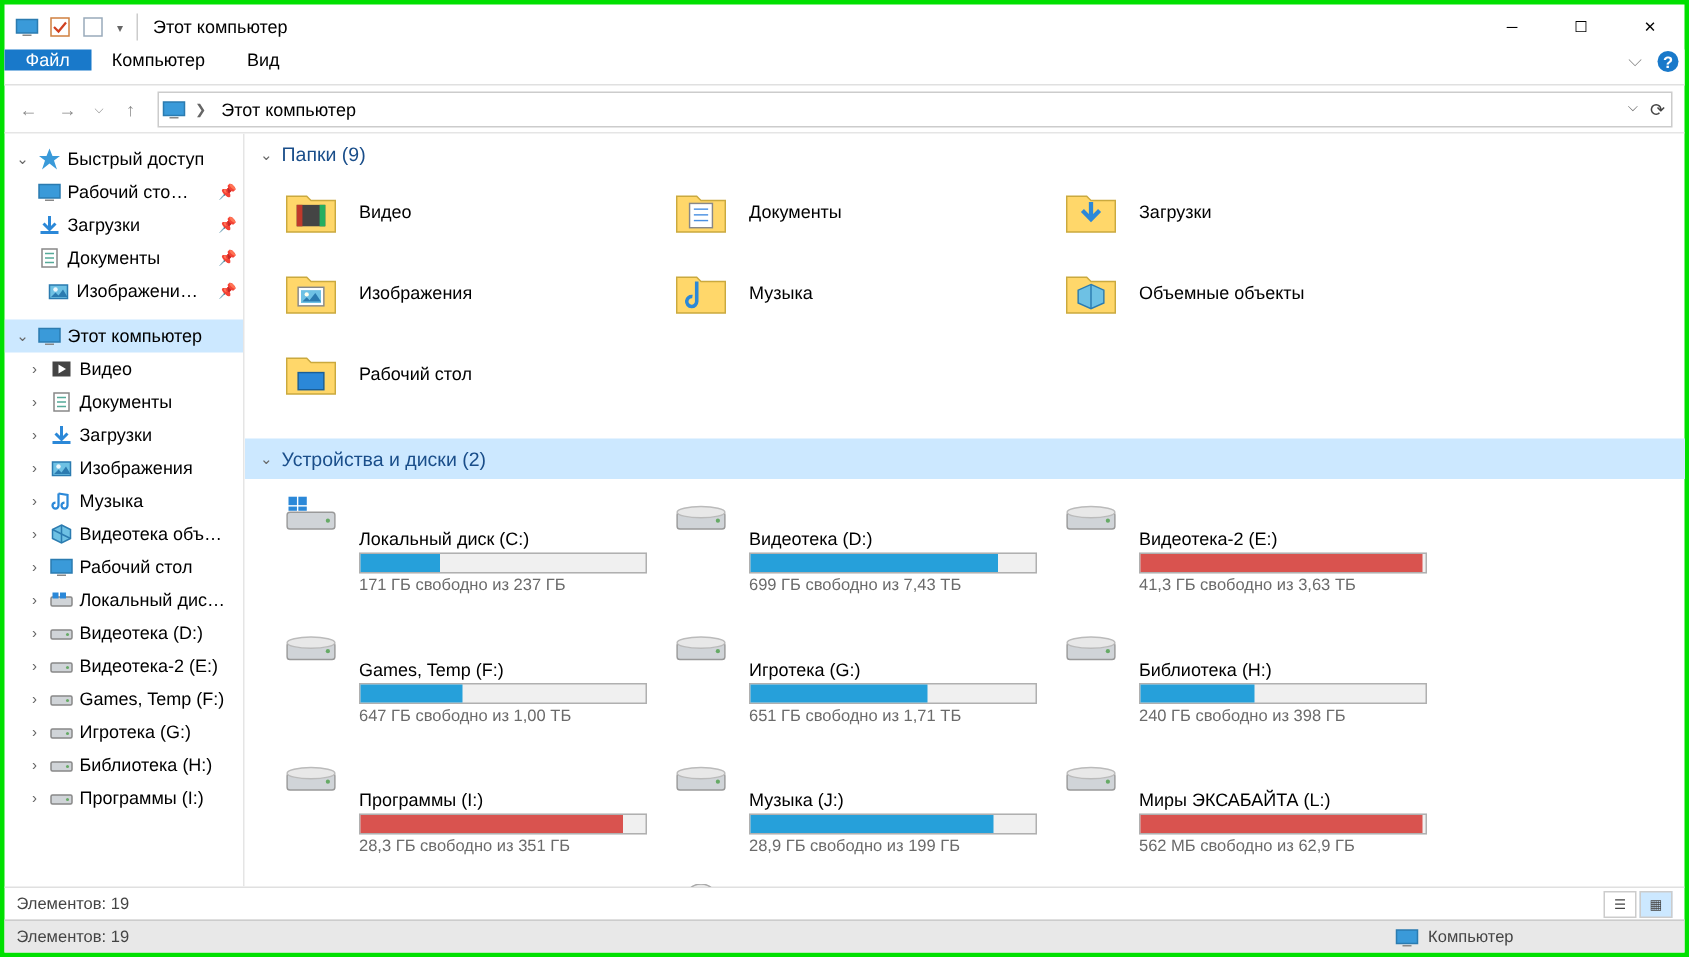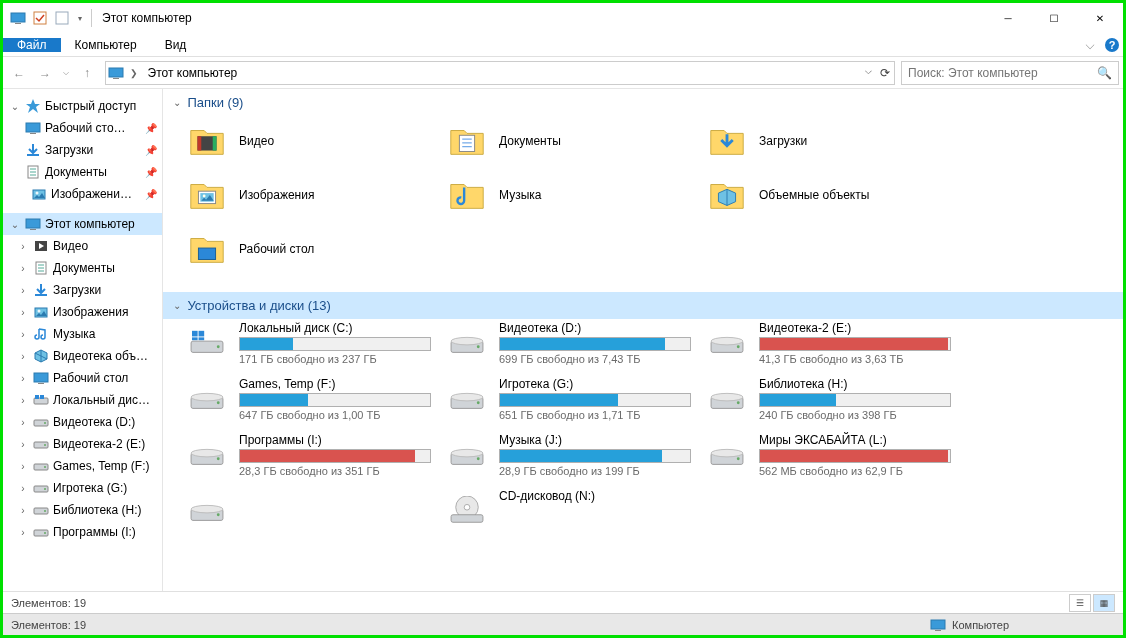--- a/index.html
+++ b/index.html
@@ -4,21 +4,21 @@
 <style>
 * { box-sizing: border-box; margin: 0; padding: 0; font-family: "Segoe UI", Tahoma, sans-serif; }
 body { background: #fff; font-size: 12px; color: #000; border: 3px solid #00e000; width: 1126px; height: 638px; overflow: hidden; display: flex; flex-direction: column; }
 .titlebar { height: 30px; display: flex; align-items: center; padding: 0 0 0 6px; }
 .titlebar .qat { display: flex; gap: 4px; align-items: center; }
 .qat-icon { width: 18px; height: 18px; display: flex; align-items: center; justify-content: center; }
 .titlebar .divider { width: 1px; height: 18px; background: #ccc; margin: 0 6px; }
 .titlebar .title { margin-left: 4px; flex: 1; }
 .winbtns { display: flex; }
 .winbtn { width: 46px; height: 30px; display: flex; align-items: center; justify-content: center; font-family: "Segoe MDL2 Assets", sans-serif; font-size: 10px; }
-.ribbon { height: 24px; background: #fff; display: flex; align-items: center; border-bottom: 1px solid #e0e0e0; }
+.ribbon { height: 24px; background: #fff; display: flex; align-items: flex-start; border-bottom: 1px solid #e0e0e0; }
 .ribbon-tab { padding: 0 14px; display: flex; align-items: center; cursor: default; }
 .ribbon-tab.file { background: #1979ca; color: #fff; }
 .ribbon-spacer { flex: 1; }
 .ribbon-help { width: 22px; display: flex; align-items: center; justify-content: center; color: #1979ca; }
 .ribbon-chevron { width: 22px; display:flex; align-items:center; justify-content:center; color:#888;}
 .navrow { height: 32px; display: flex; align-items: center; padding: 2px 4px; gap: 2px; border-bottom:1px solid #e5e5e5;}
 .navbtn { width: 24px; height: 24px; display: flex; align-items: center; justify-content: center; color: #888; }
 .addrbar { flex: 1; height: 24px; border: 1px solid #ccc; display: flex; align-items: center; padding: 0 2px; gap: 6px; margin: 0 4px; }
 .addrbar .pcicon { width: 16px; height: 16px; }
 .addrbar .crumb { padding: 0 4px; }
@@ -38,21 +38,21 @@
 .group-header { display: flex; align-items: center; gap: 6px; padding: 6px 10px; color: #1a4e8a; cursor: default; }
 .group-header.sel { background:#cce8ff;}
 .group-header .chev { font-size: 10px; color: #666; }
 .group-header .gname { font-size: 13px; }
 .folders-grid { display: grid; grid-template-columns: repeat(3, 250px); gap: 4px 10px; padding: 0 20px 10px; }
 .folder-item { display: flex; align-items: center; gap: 10px; height: 50px; padding: 2px; }
 .fbigicon { width: 44px; height: 44px; display: flex; align-items: center; justify-content: center; flex-shrink: 0; }
 .drives-grid { display: grid; grid-template-columns: repeat(3, 250px); gap: 8px 10px; padding: 0 20px 10px; }
 .drive-item { display: flex; gap: 10px; padding: 2px; }
 .dricon { width: 44px; height: 44px; display: flex; align-items: center; justify-content: center; flex-shrink: 0; }
-.dinfo { flex: 1; display: flex; flex-direction: column; gap: 2px; }
+.dinfo { flex: 1; display: flex; flex-direction: column; gap: 2px; margin-top: 31px; }
 .dbar { height: 14px; border: 1px solid #b0b0b0; background: #f0f0f0; position: relative; }
 .dbar-fill { position: absolute; left: 0; top: 0; bottom: 0; }
 .dbar-fill.blue { background: #26a0da; }
 .dbar-fill.red { background: #d9534f; }
 .dfree { color: #6a6a6a; font-size: 11px; }
 .statusbar { height: 22px; border-top: 1px solid #e0e0e0; display: flex; align-items: center; padding: 0 8px; gap: 12px; font-size: 11px; color: #444; }
 .taskbar { height: 22px; background: #e8e8e8; border-top:1px solid #ccc; display: flex; align-items: center; padding: 0 8px; font-size: 11px; color: #444; }
 .taskbar .right { margin-left: auto; display: flex; align-items: center; gap: 6px; }
 .view-toggles { margin-left: auto; display: flex; gap: 2px; }
 .vtbtn { width: 22px; height: 18px; border: 1px solid #ccc; display: flex; align-items: center; justify-content: center; font-size: 9px; }
@@ -119,24 +119,20 @@
           <rect x="5" y="13" width="6" height="1" fill="#888"></rect>
         </svg>
     </span>
     <span style="color:#666;font-size:9px;">❯</span>
     <span class="crumb">Этот компьютер</span>
     <div class="addr-controls">
       <span style="color:#666;font-size:9px;">⌵</span>
       <span style="color:#444;margin-left:6px;">⟳</span>
     </div>
   </div>
-  <div class="searchbox">
-    <input placeholder="Поиск: Этот компьютер" style="">
-    <span style="color:#888;">🔍</span>
-  </div>
 </div>
 
 <div class="main">
 
   <div class="tree">
     <div class="tree-group">
       <div class="tree-item">
         <span class="exp">⌄</span>
         <span class="ticon">
             <svg width="16" height="16">
@@ -429,21 +425,21 @@
                 <rect x="12" y="20" width="18" height="12" fill="#2b88d8" stroke="#1a5e96"></rect>
               </svg>
             </span>
             <span>Рабочий стол</span>
           </div>
         </div>
     </div>
     <div class="group">
       <div class="group-header sel">
         <span class="chev">⌄</span>
-        <span class="gname">Устройства и диски (13)</span>
+        <span class="gname">Устройства и диски (2)</span>
       </div>
       <div class="drives-grid" id="drives-grid">
           <div class="drive-item">
             <span class="dricon">
               <svg class="drive-svg" viewBox="0 0 42 32">
                 <rect x="4" y="14" width="34" height="12" rx="2" fill="#d0d4d8" stroke="#999"></rect>
                 <circle cx="33" cy="20" r="1.5" fill="#6a6"></circle>
                 <rect x="5" y="3" width="6" height="6" fill="#2b88d8"></rect>
                 <rect x="12" y="3" width="6" height="6" fill="#2b88d8"></rect>
                 <rect x="5" y="10" width="6" height="3" fill="#2b88d8"></rect>

